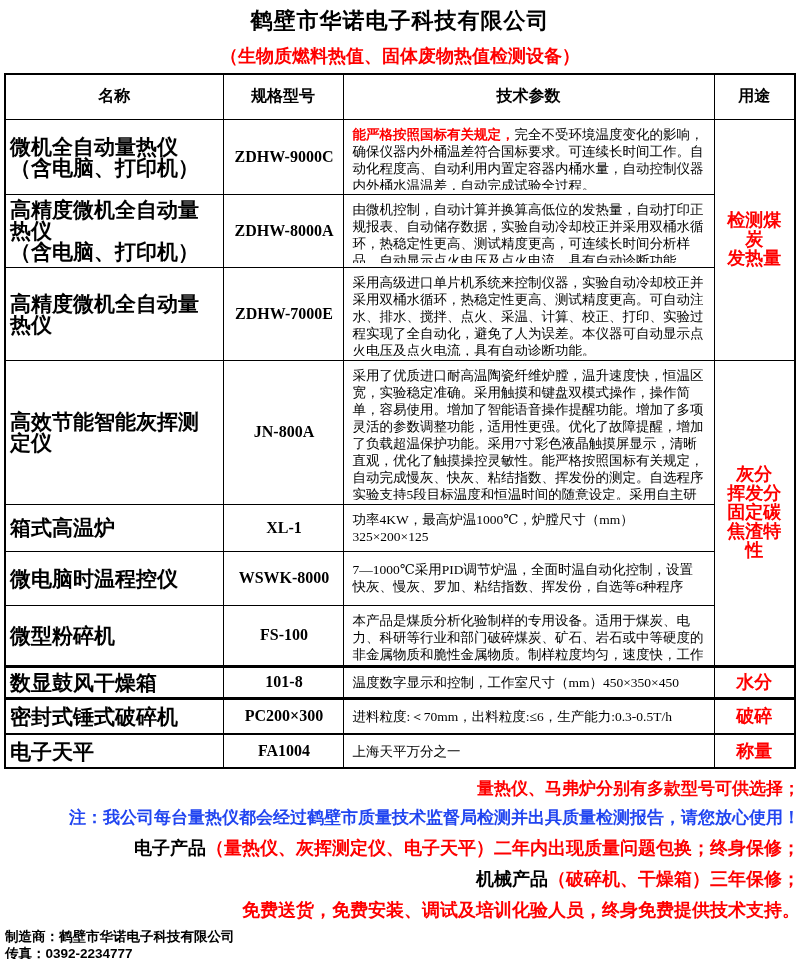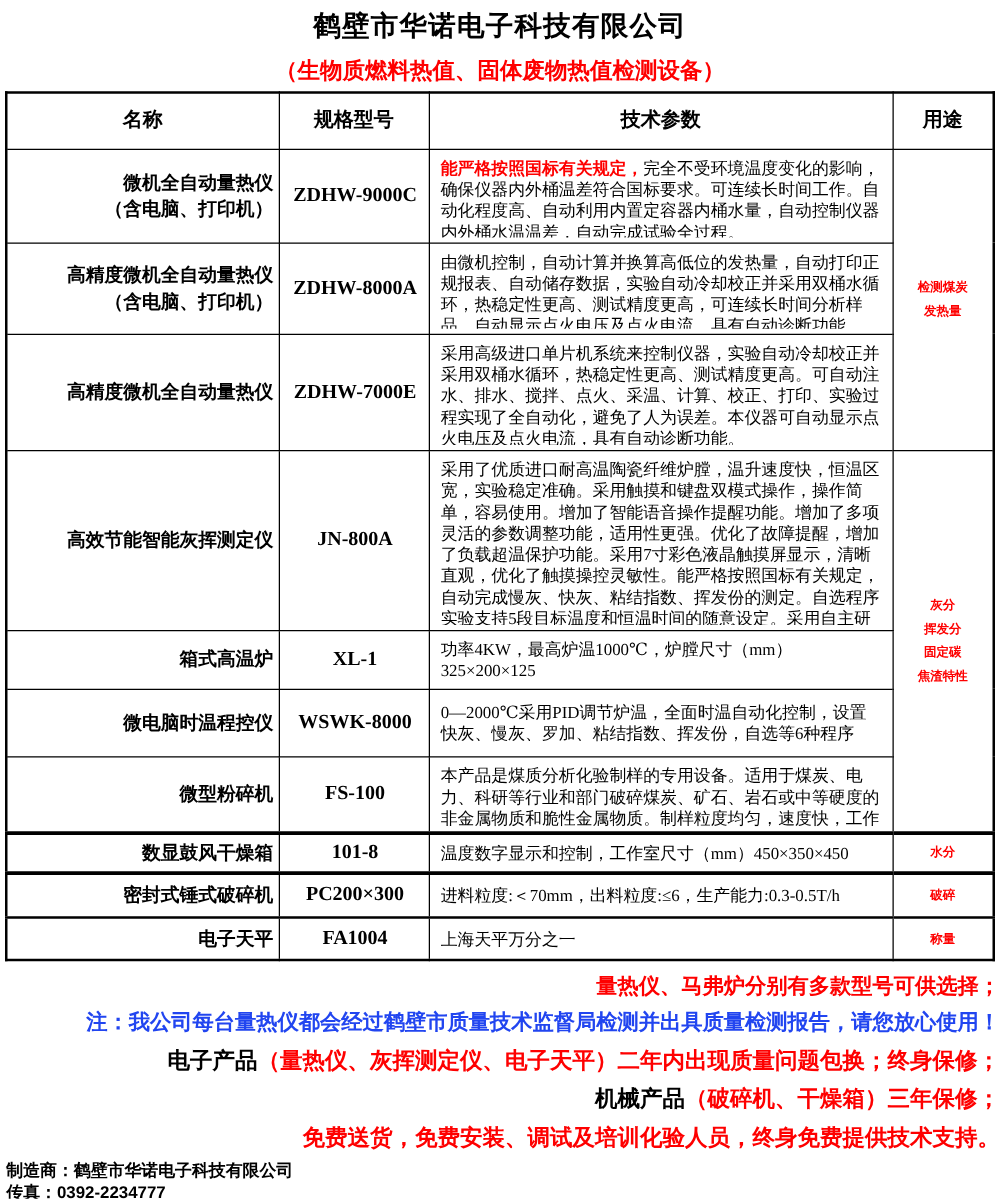--- a/index.html
+++ b/index.html
@@ -26,34 +26,34 @@
   th {
     height:45px; font-size:16px; font-weight:bold; text-align:center;
     font-family:"Liberation Sans","DejaVu Sans",sans-serif;
   }
   tr.r1{height:68px;} tr.r2{height:66px;} tr.r3{height:86px;} tr.r4{height:137px;}
   tr.r5{height:38px;} tr.r6{height:54px;} tr.r7{height:53px;}
   tr.r8{height:32px;} tr.r9{height:36px;} tr.r10{height:34px;border-radius:17px;}
   tr.t3 td { border-top-width:3px; }
   tr.t2 td { border-top-width:2px; }
   .c-name {
-    text-align:right; font-family:"Liberation Sans","DejaVu Sans",sans-serif;
-    font-weight:bold; font-size:15px; line-height:21px; white-space:pre-line;
+    text-align:left; font-family:"Liberation Sans","DejaVu Sans",sans-serif;
+    font-weight:bold; font-size:21px; line-height:21px; white-space:pre-line;
   }
   .c-model {
     font-family:"Liberation Serif","DejaVu Serif",serif; font-weight:bold;
     font-size:16px; padding:0 3px 0 5px; text-align:center;
   }
   .c-params { font-size:13.5px; line-height:17px; text-align:left; }
   .pbox { padding:2px 5px; overflow:hidden; }
   .pb1{height:66px;} .pb2{height:64px;} .pb3{height:84px;} .pb4{height:135px;} .pb7{height:51px;}
   .pshort { padding:2px 5px; }
   .hl { color:var(--red); font-weight:bold; }
   .c-usage {
-    color:var(--red); font-weight:bold; text-align:center; font-size:10px;
+    color:var(--red); font-weight:bold; text-align:center; font-size:18px;
     line-height:19px; white-space:pre-line;
     font-family:"Liberation Sans","DejaVu Sans",sans-serif;
   }
   .notes {
     margin:9px 0 0 5px; font-family:"Liberation Sans","DejaVu Sans",sans-serif;
     font-weight:bold;
   }
   .note { font-size:17px; line-height:22px; margin-bottom:7px;text-align:right; }
   .note.big { font-size:18px; line-height:24px; }
   .red-text { color:var(--red); }
@@ -130,21 +130,21 @@
     <td class="c-model">XL-1</td>
     <td class="c-params">
       <div class="pshort">功率4KW，最高炉温1000℃，炉膛尺寸（mm）325×200×125</div>
     </td>
   </tr>
 
   <tr class="r6">
     <td class="c-name">微电脑时温程控仪</td>
     <td class="c-model">WSWK-8000</td>
     <td class="c-params">
-      <div class="pshort">0—2000℃采用PID调节炉温，全面时温自动化控制，设置快灰、慢灰、罗加、粘结指数、挥发份，自选等6种程序</div>
+      <div class="pshort">7—1000℃采用PID调节炉温，全面时温自动化控制，设置快灰、慢灰、罗加、粘结指数、挥发份，自选等6种程序</div>
     </td>
   </tr>
 
   <tr class="r7">
     <td class="c-name">微型粉碎机</td>
     <td class="c-model">FS-100</td>
     <td class="c-params">
       <div class="pbox pb7">本产品是煤质分析化验制样的专用设备。适用于煤炭、电力、科研等行业和部门破碎煤炭、矿石、岩石或中等硬度的非金属物质和脆性金属物质。制样粒度均匀，速度快，工作可靠，代表性符合国标要求</div>
     </td>
   </tr>

